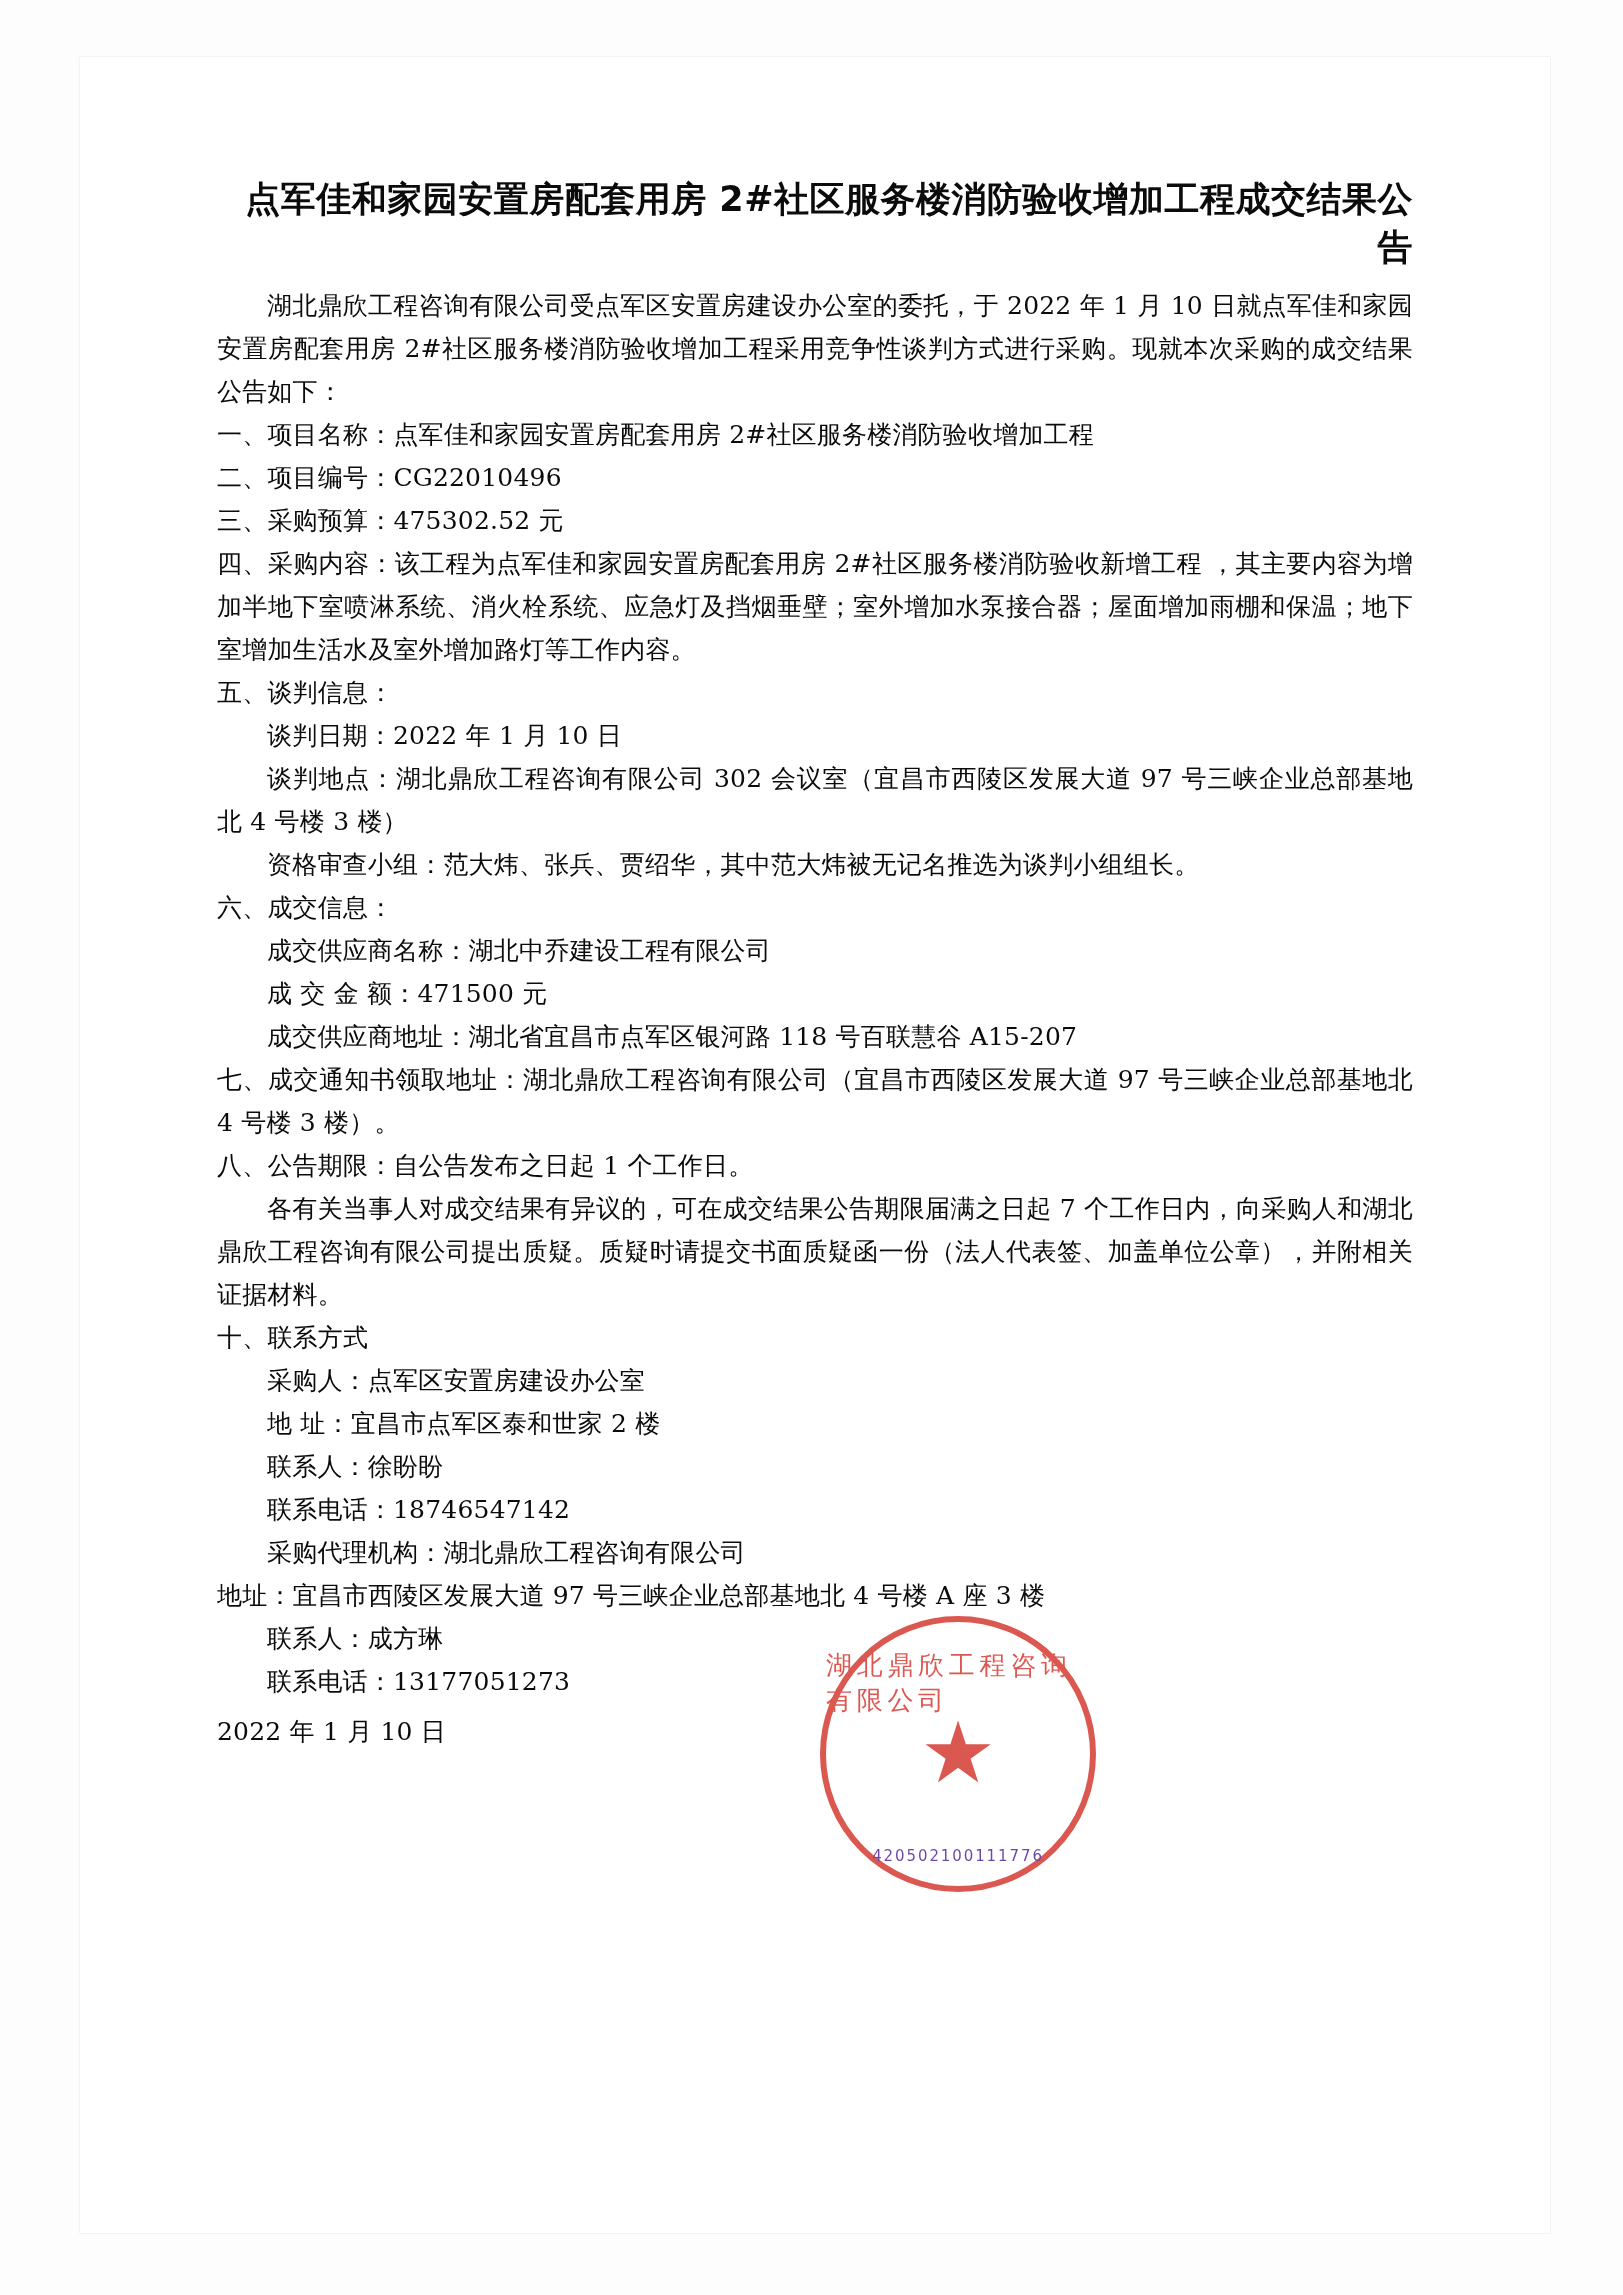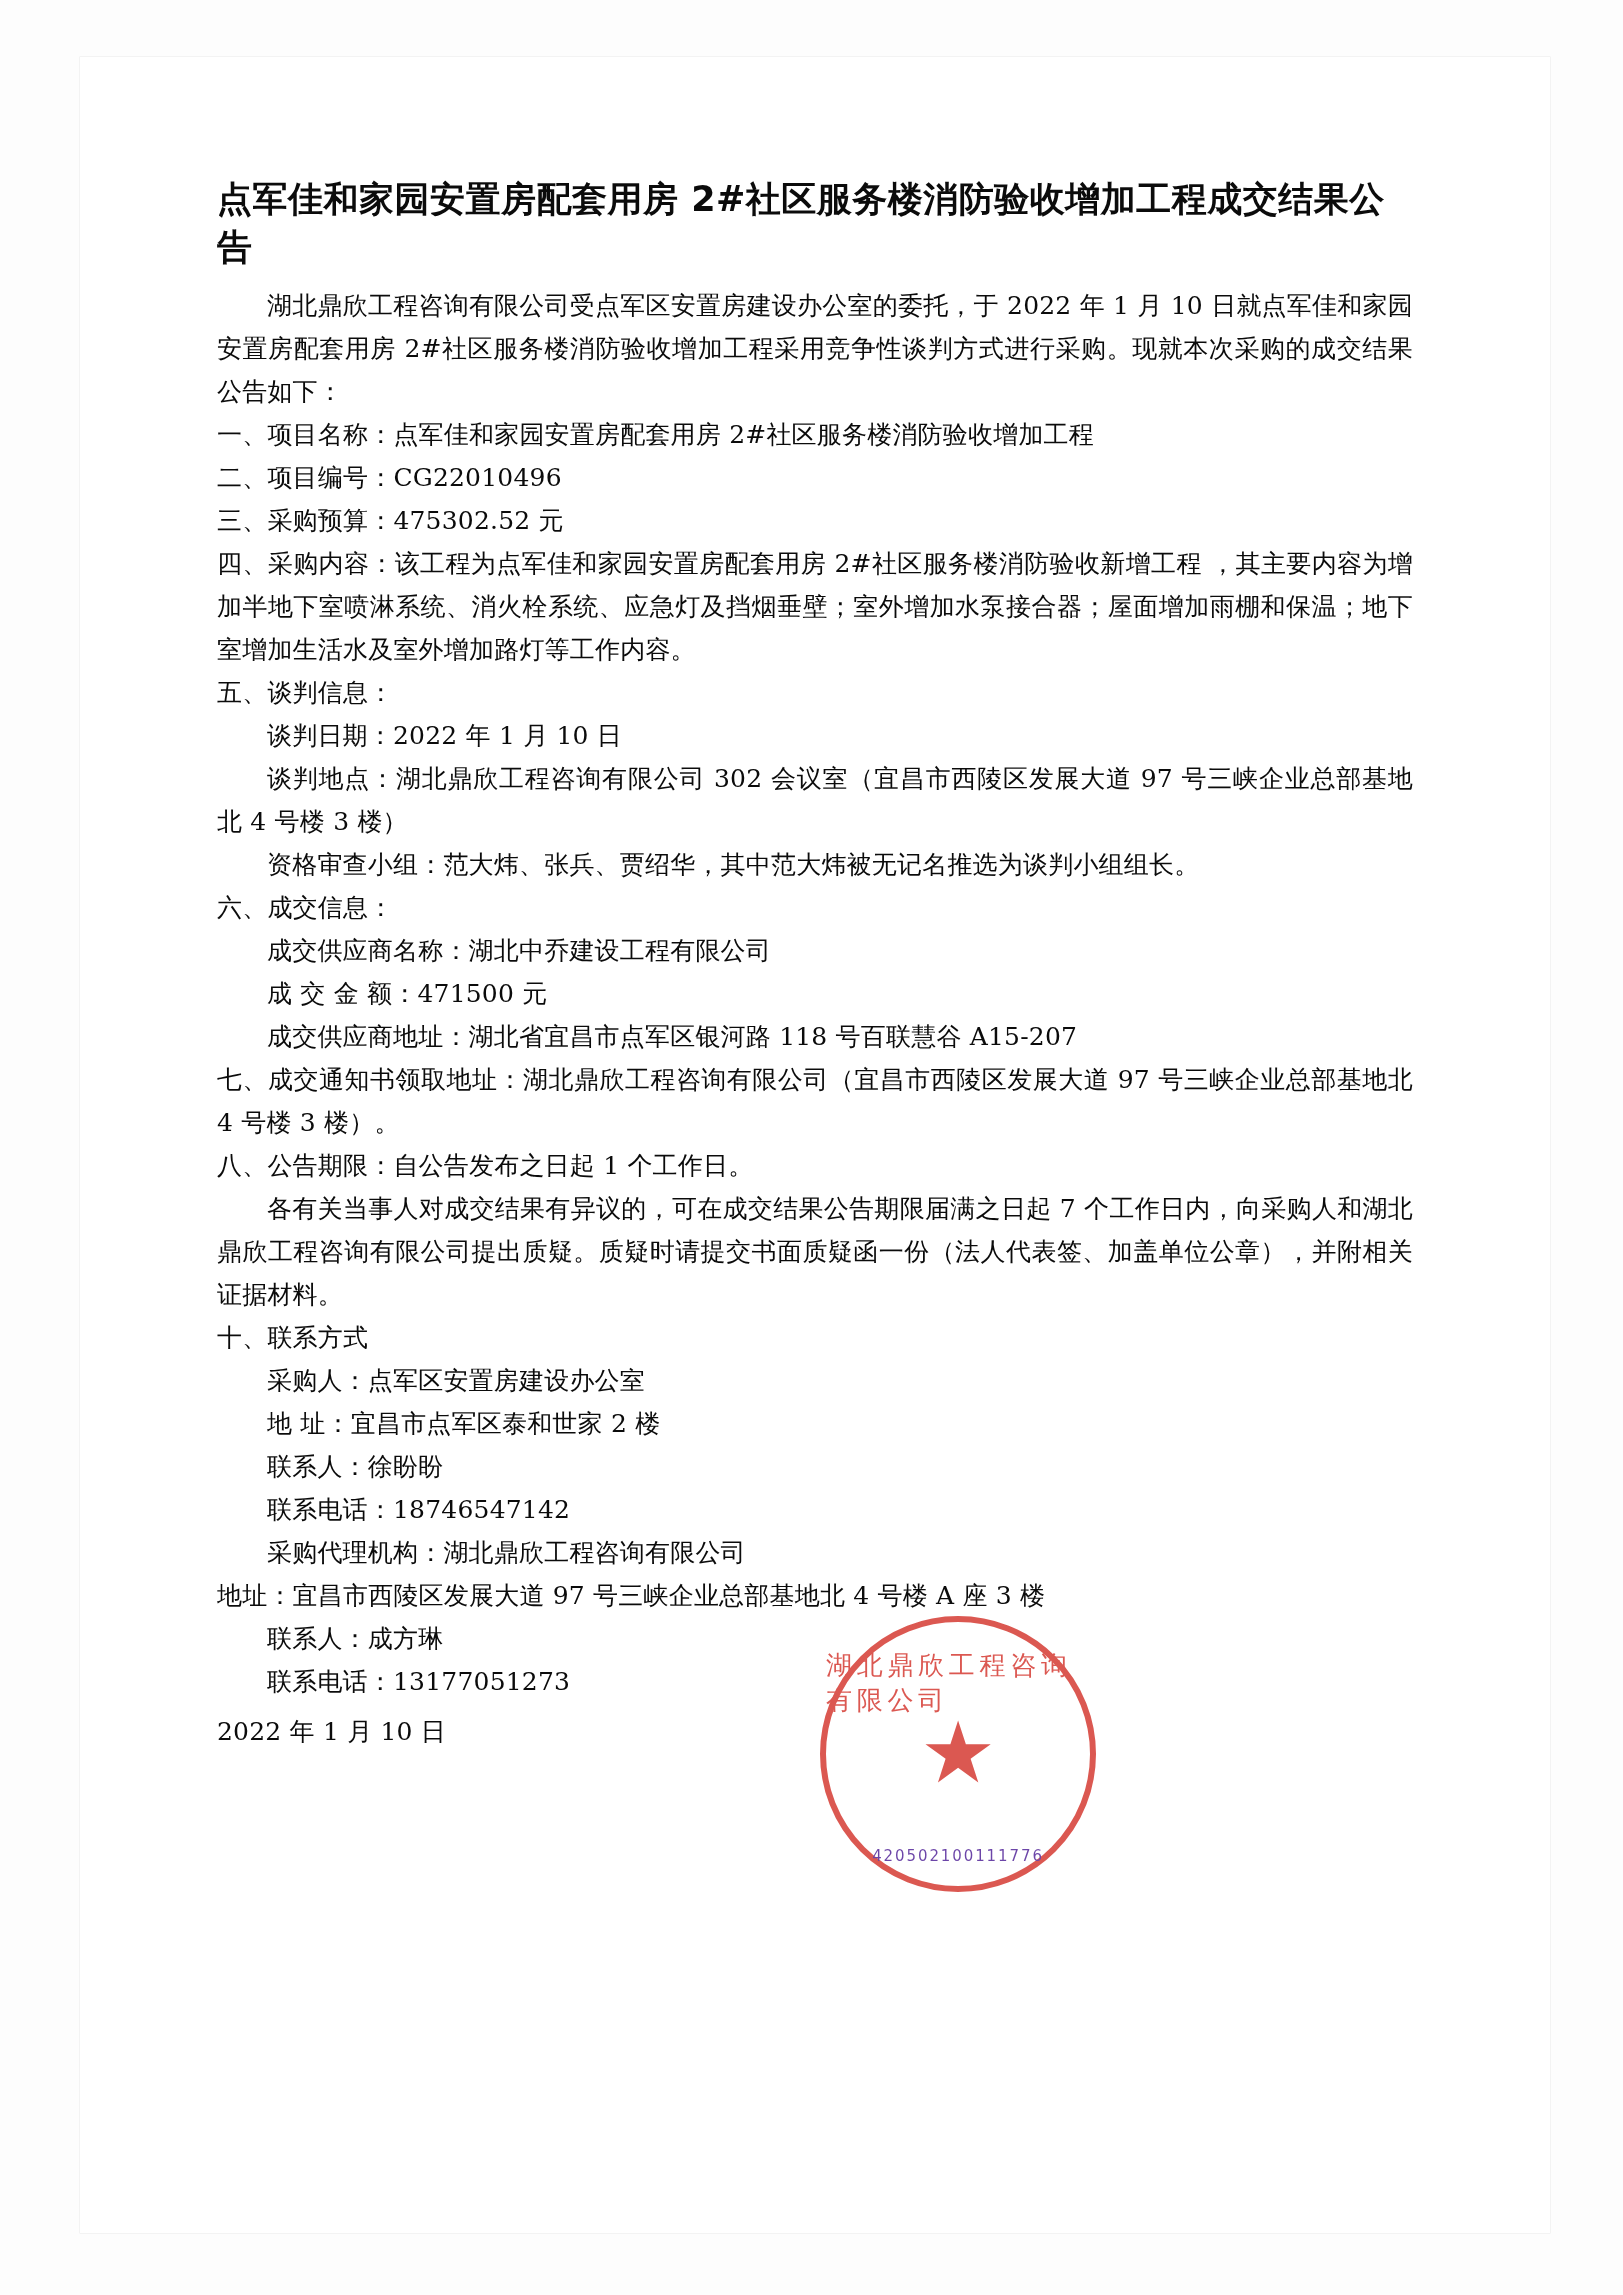--- a/index.html
+++ b/index.html
@@ -24,21 +24,21 @@
     left: 80px;
     top: 57px;
     width: 1470px;
     height: 2176px;
     background: #ffffff;
     box-shadow: 0 0 0 0.5px #e9e9e9;
     box-sizing: border-box;
     padding: 118px 137px 0 137px;
   }
   .doc-title {
-    text-align: left;
+    text-align: right;
     font-weight: bold;
     font-size: 35px;
     line-height: 1.38;
     letter-spacing: 0.5px;
     margin: 0 0 12.2px 0;
     font-family: "DejaVu Sans", "Liberation Sans", sans-serif;
   }
   .body-text {
     font-size: 25px;
     line-height: 1.72;

